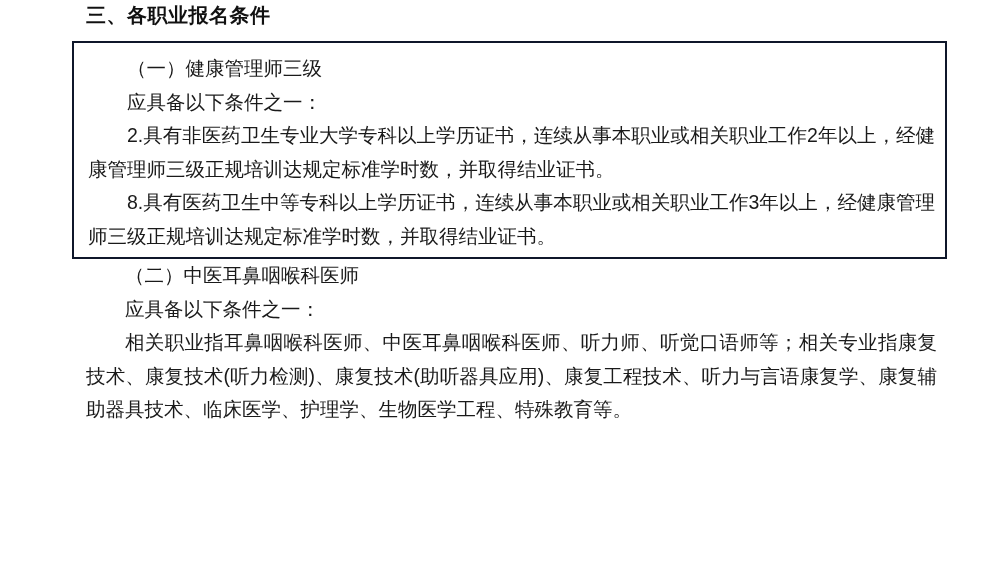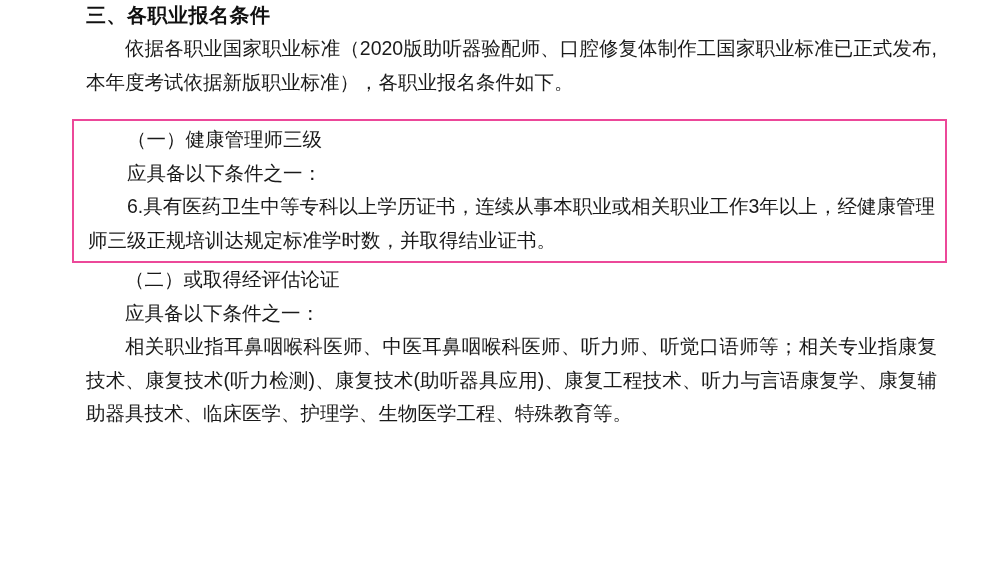--- a/index.html
+++ b/index.html
@@ -35,44 +35,44 @@
     line-height: 33.5px;
     text-align: justify;
     text-justify: inter-ideograph;
     color: #1a1a1a;
   }
   p.indent {
     text-indent: 2em;
   }
   .highlight-box {
     position: relative;
-    border: 2px solid #ec4899;
-    margin: 20px -10px 0 -14px;
-    padding: 2px 10px 4px 14px;
+    border: 2px solid #0f172a;
+    margin: 11px -10px 0 -14px;
+    padding: 9px 10px 4px 14px;
     box-sizing: border-box;
   }
   .highlight-box p.para {
     text-indent: 2em;
   }
   .after-box {
     margin-top: 3px;
   }
 </style>
 </head>
 <body>
 
 <div class="page">
 
   <h1 class="section-title">三、各职业报名条件</h1>
 
-  <p class="para indent">依据各职业国家职业标准（2020版助听器验配师、口腔修复体制作工国家职业标准已正式发布,本年度考试依据新版职业标准），各职业报名条件如下。</p>
 
   <div class="highlight-box">
     <p class="para">（一）健康管理师三级</p>
     <p class="para">应具备以下条件之一：</p>
-    <p class="para">6.具有医药卫生中等专科以上学历证书，连续从事本职业或相关职业工作3年以上，经健康管理师三级正规培训达规定标准学时数，并取得结业证书。</p>
+    <p class="para">2.具有非医药卫生专业大学专科以上学历证书，连续从事本职业或相关职业工作2年以上，经健康管理师三级正规培训达规定标准学时数，并取得结业证书。</p>
+    <p class="para">8.具有医药卫生中等专科以上学历证书，连续从事本职业或相关职业工作3年以上，经健康管理师三级正规培训达规定标准学时数，并取得结业证书。</p>
   </div>
 
-  <p class="para indent after-box">（二）或取得经评估论证</p>
+  <p class="para indent after-box">（二）中医耳鼻咽喉科医师</p>
   <p class="para indent">应具备以下条件之一：</p>
   <p class="para indent">相关职业指耳鼻咽喉科医师、中医耳鼻咽喉科医师、听力师、听觉口语师等；相关专业指康复技术、康复技术(听力检测)、康复技术(助听器具应用)、康复工程技术、听力与言语康复学、康复辅助器具技术、临床医学、护理学、生物医学工程、特殊教育等。</p>
 
 </div>
 
 </body></html>

